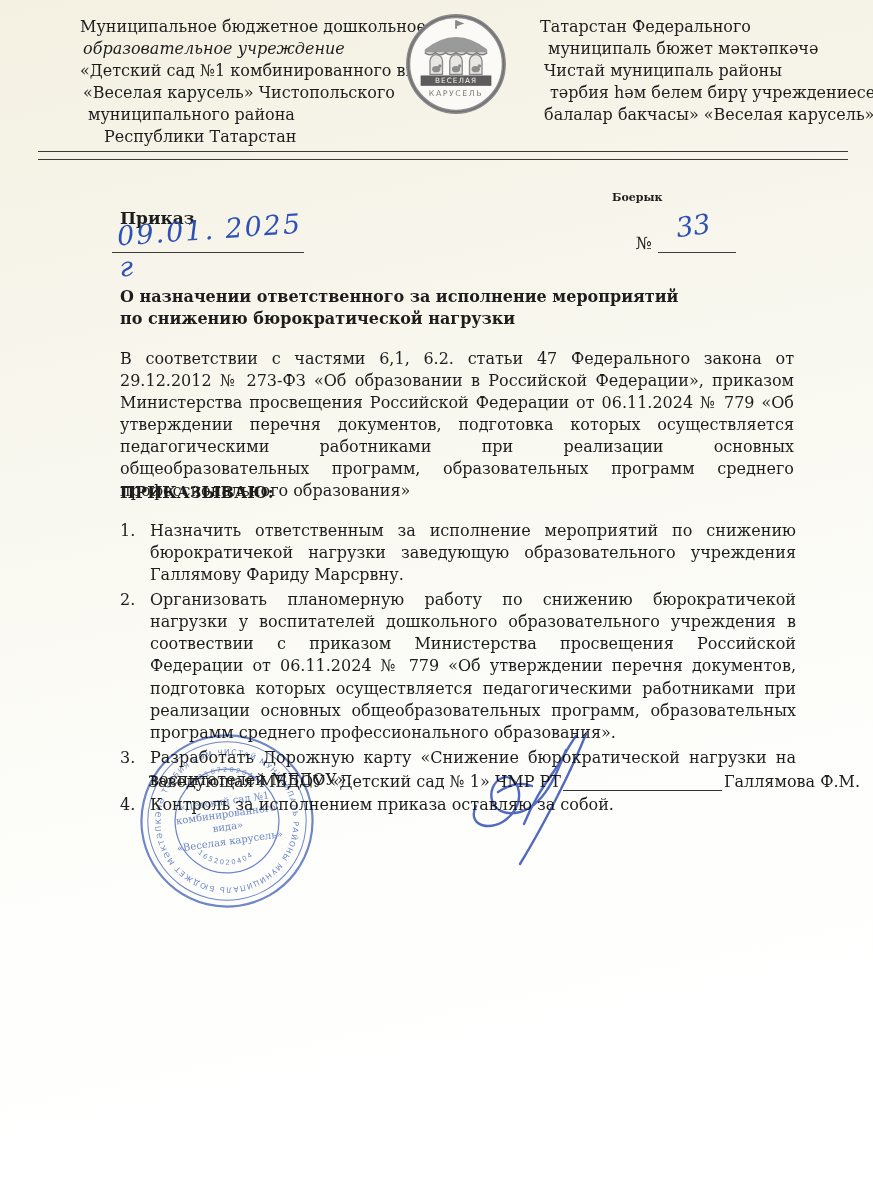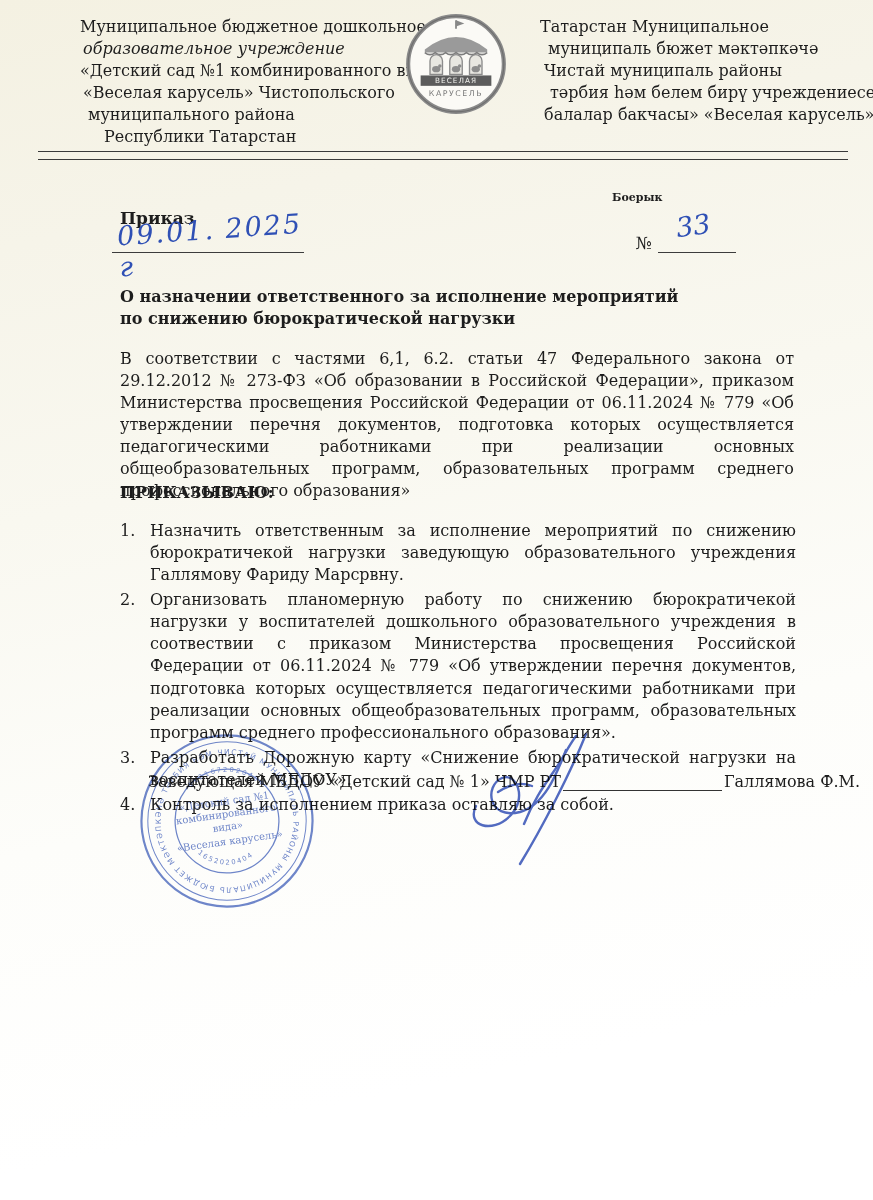--- a/index.html
+++ b/index.html
@@ -72,21 +72,21 @@
         <circle cx="53.5" cy="52" r="1.7"></circle>
       <ellipse cx="69" cy="55" rx="4" ry="3"></ellipse>
         <circle cx="72.5" cy="52" r="1.7"></circle>
     </g>
     <rect x="16" y="61" width="68" height="10" fill="#5c5c5c"></rect>
     <text x="50" y="68.5" text-anchor="middle" font-size="7" letter-spacing="1" fill="#f2f2ee" font-family="DejaVu Sans, sans-serif">ВЕСЕЛАЯ</text>
     <text x="50" y="81" text-anchor="middle" font-size="7.5" letter-spacing="1.5" fill="#7c7c7c" font-family="DejaVu Sans, sans-serif">КАРУСЕЛЬ</text>
   </svg>
 
   <div class="abs hdr" style="left:540px;top:16px;width:312px;">
-    <div>Татарстан Муниципальное</div>
+    <div>Татарстан Федерального</div>
     <div style="padding-left:8px;">муниципаль бюжет мәктәпкәчә</div>
     <div style="padding-left:4px;">Чистай муниципаль районы</div>
     <div style="padding-left:10px;">тәрбия һәм белем бирү учреждениесе</div>
     <div style="padding-left:4px;">балалар бакчасы» «Веселая карусель»</div>
   </div>
 
   <div class="abs rule2" style="left:38px;top:151px;width:810px;"></div>
 
   <div class="abs b" style="left:120px;top:208px;font-size:17px;">Приказ</div>
   <div class="abs b" style="left:612px;top:191px;font-size:11px;">Боерык</div>

